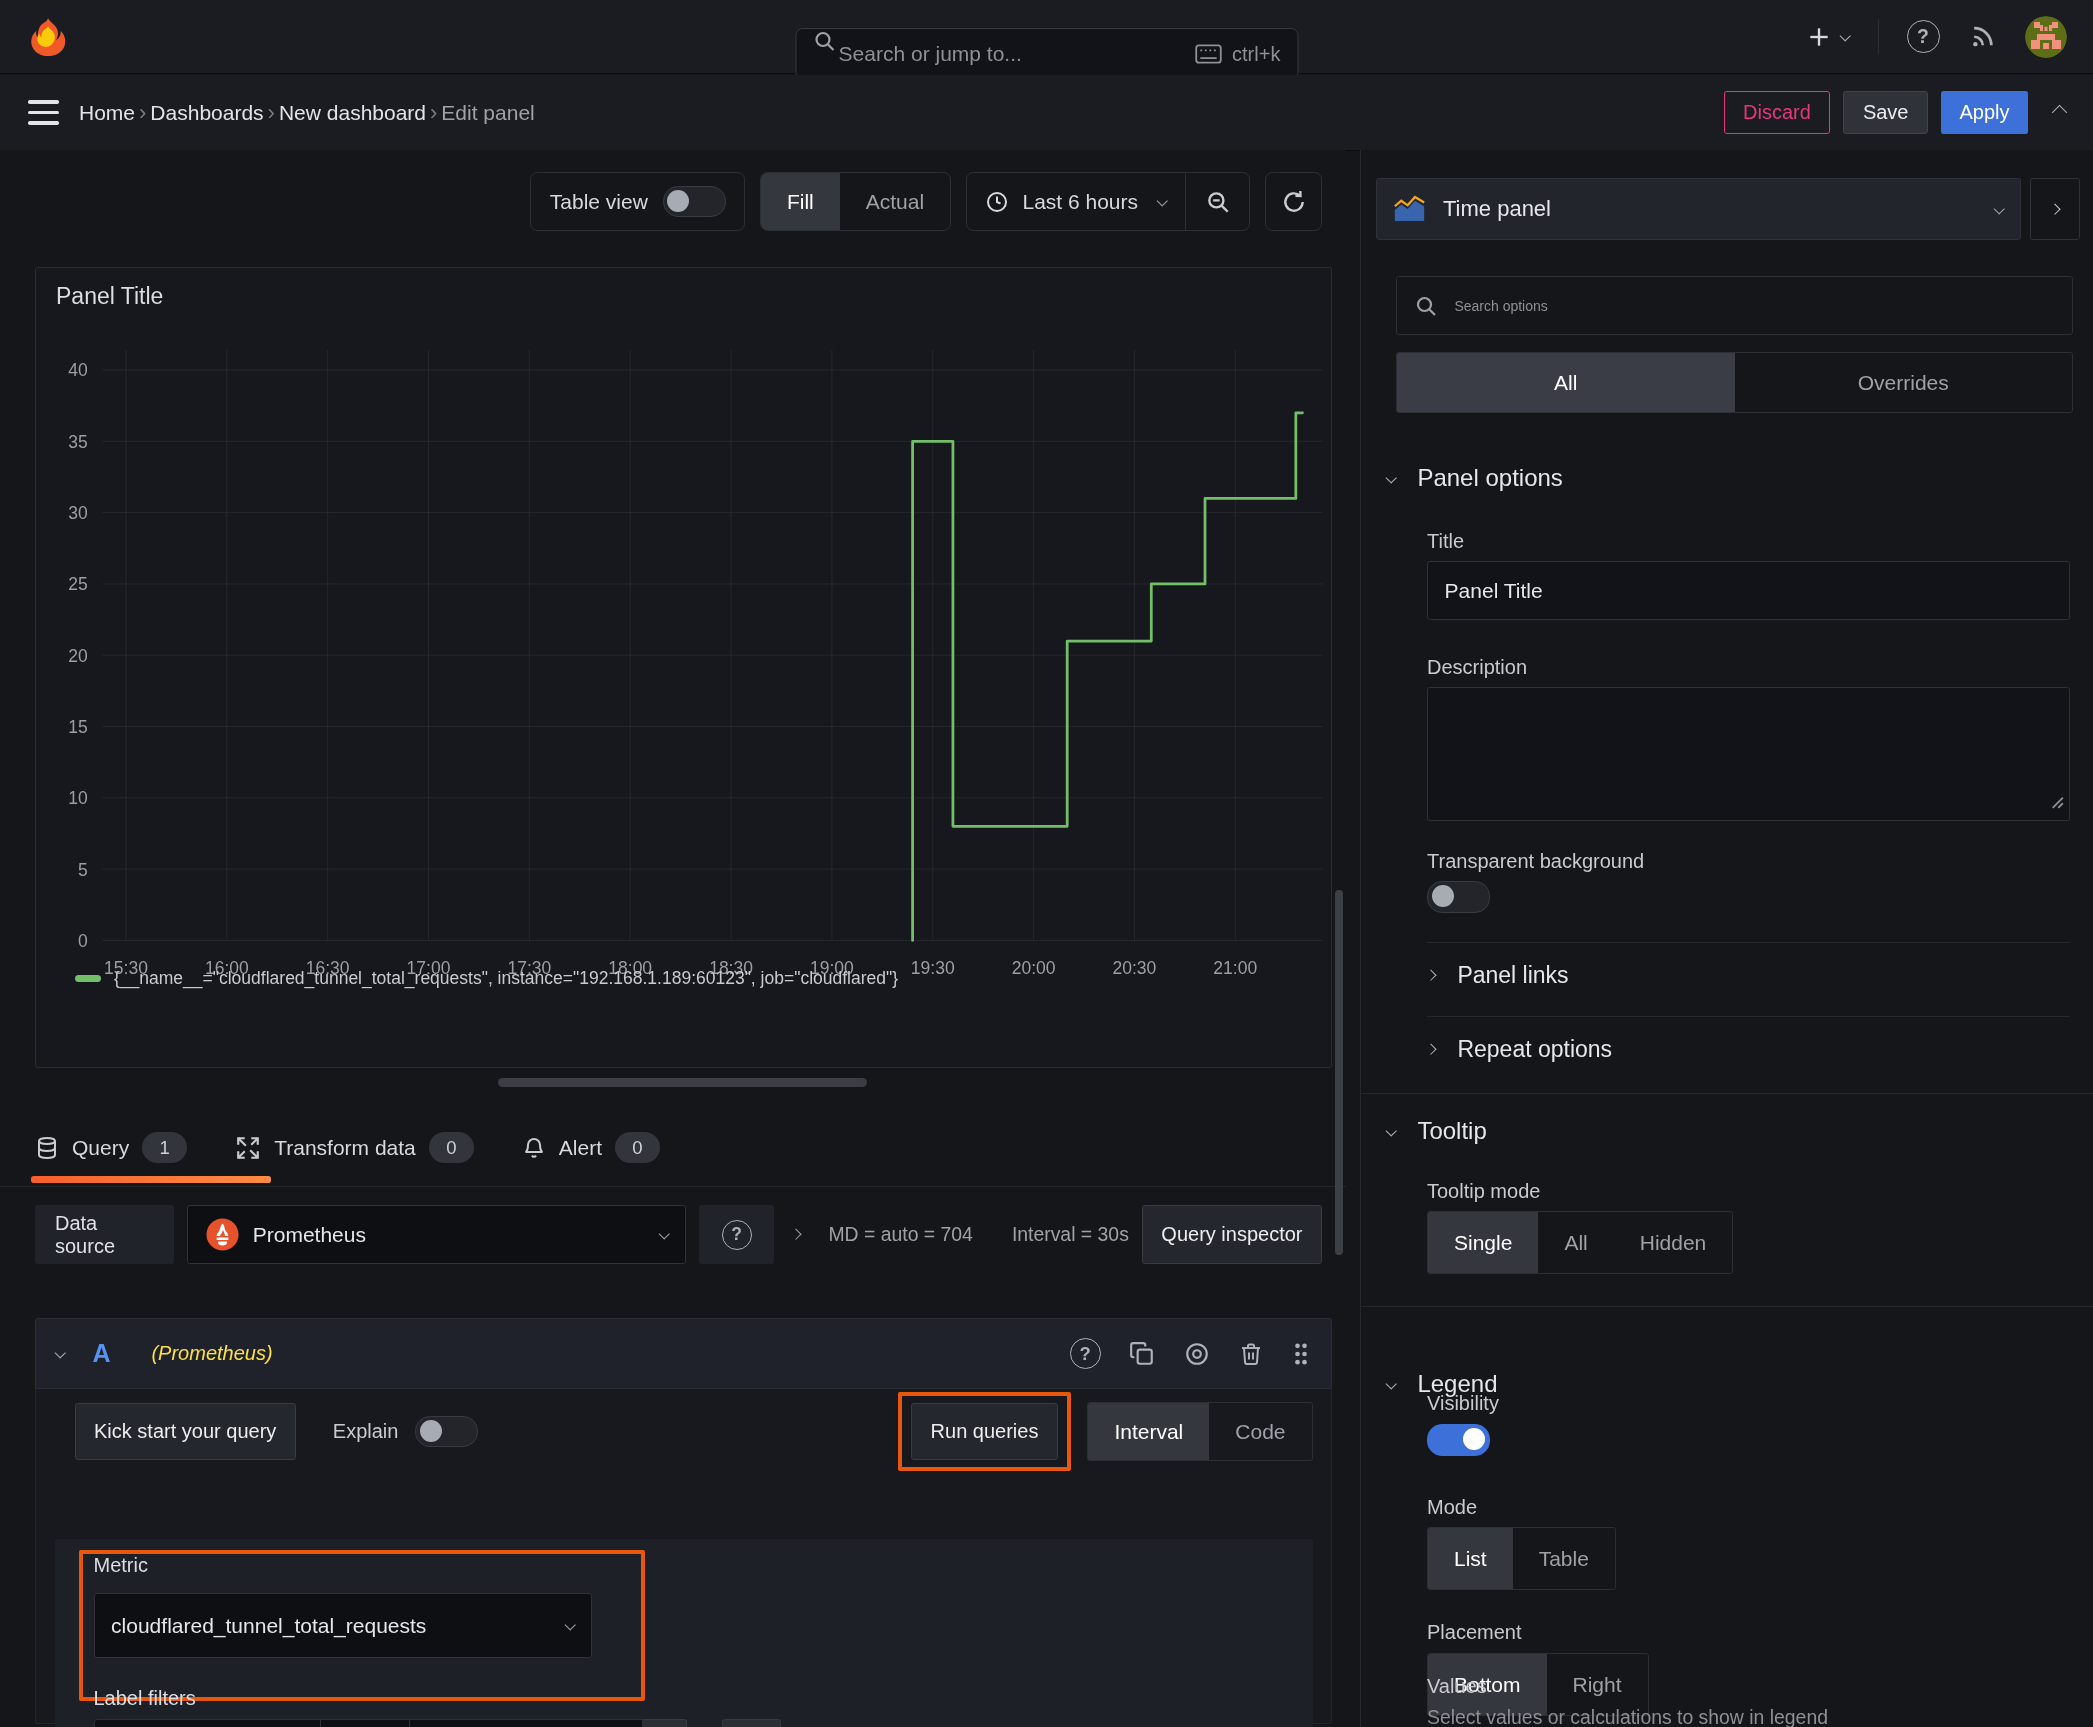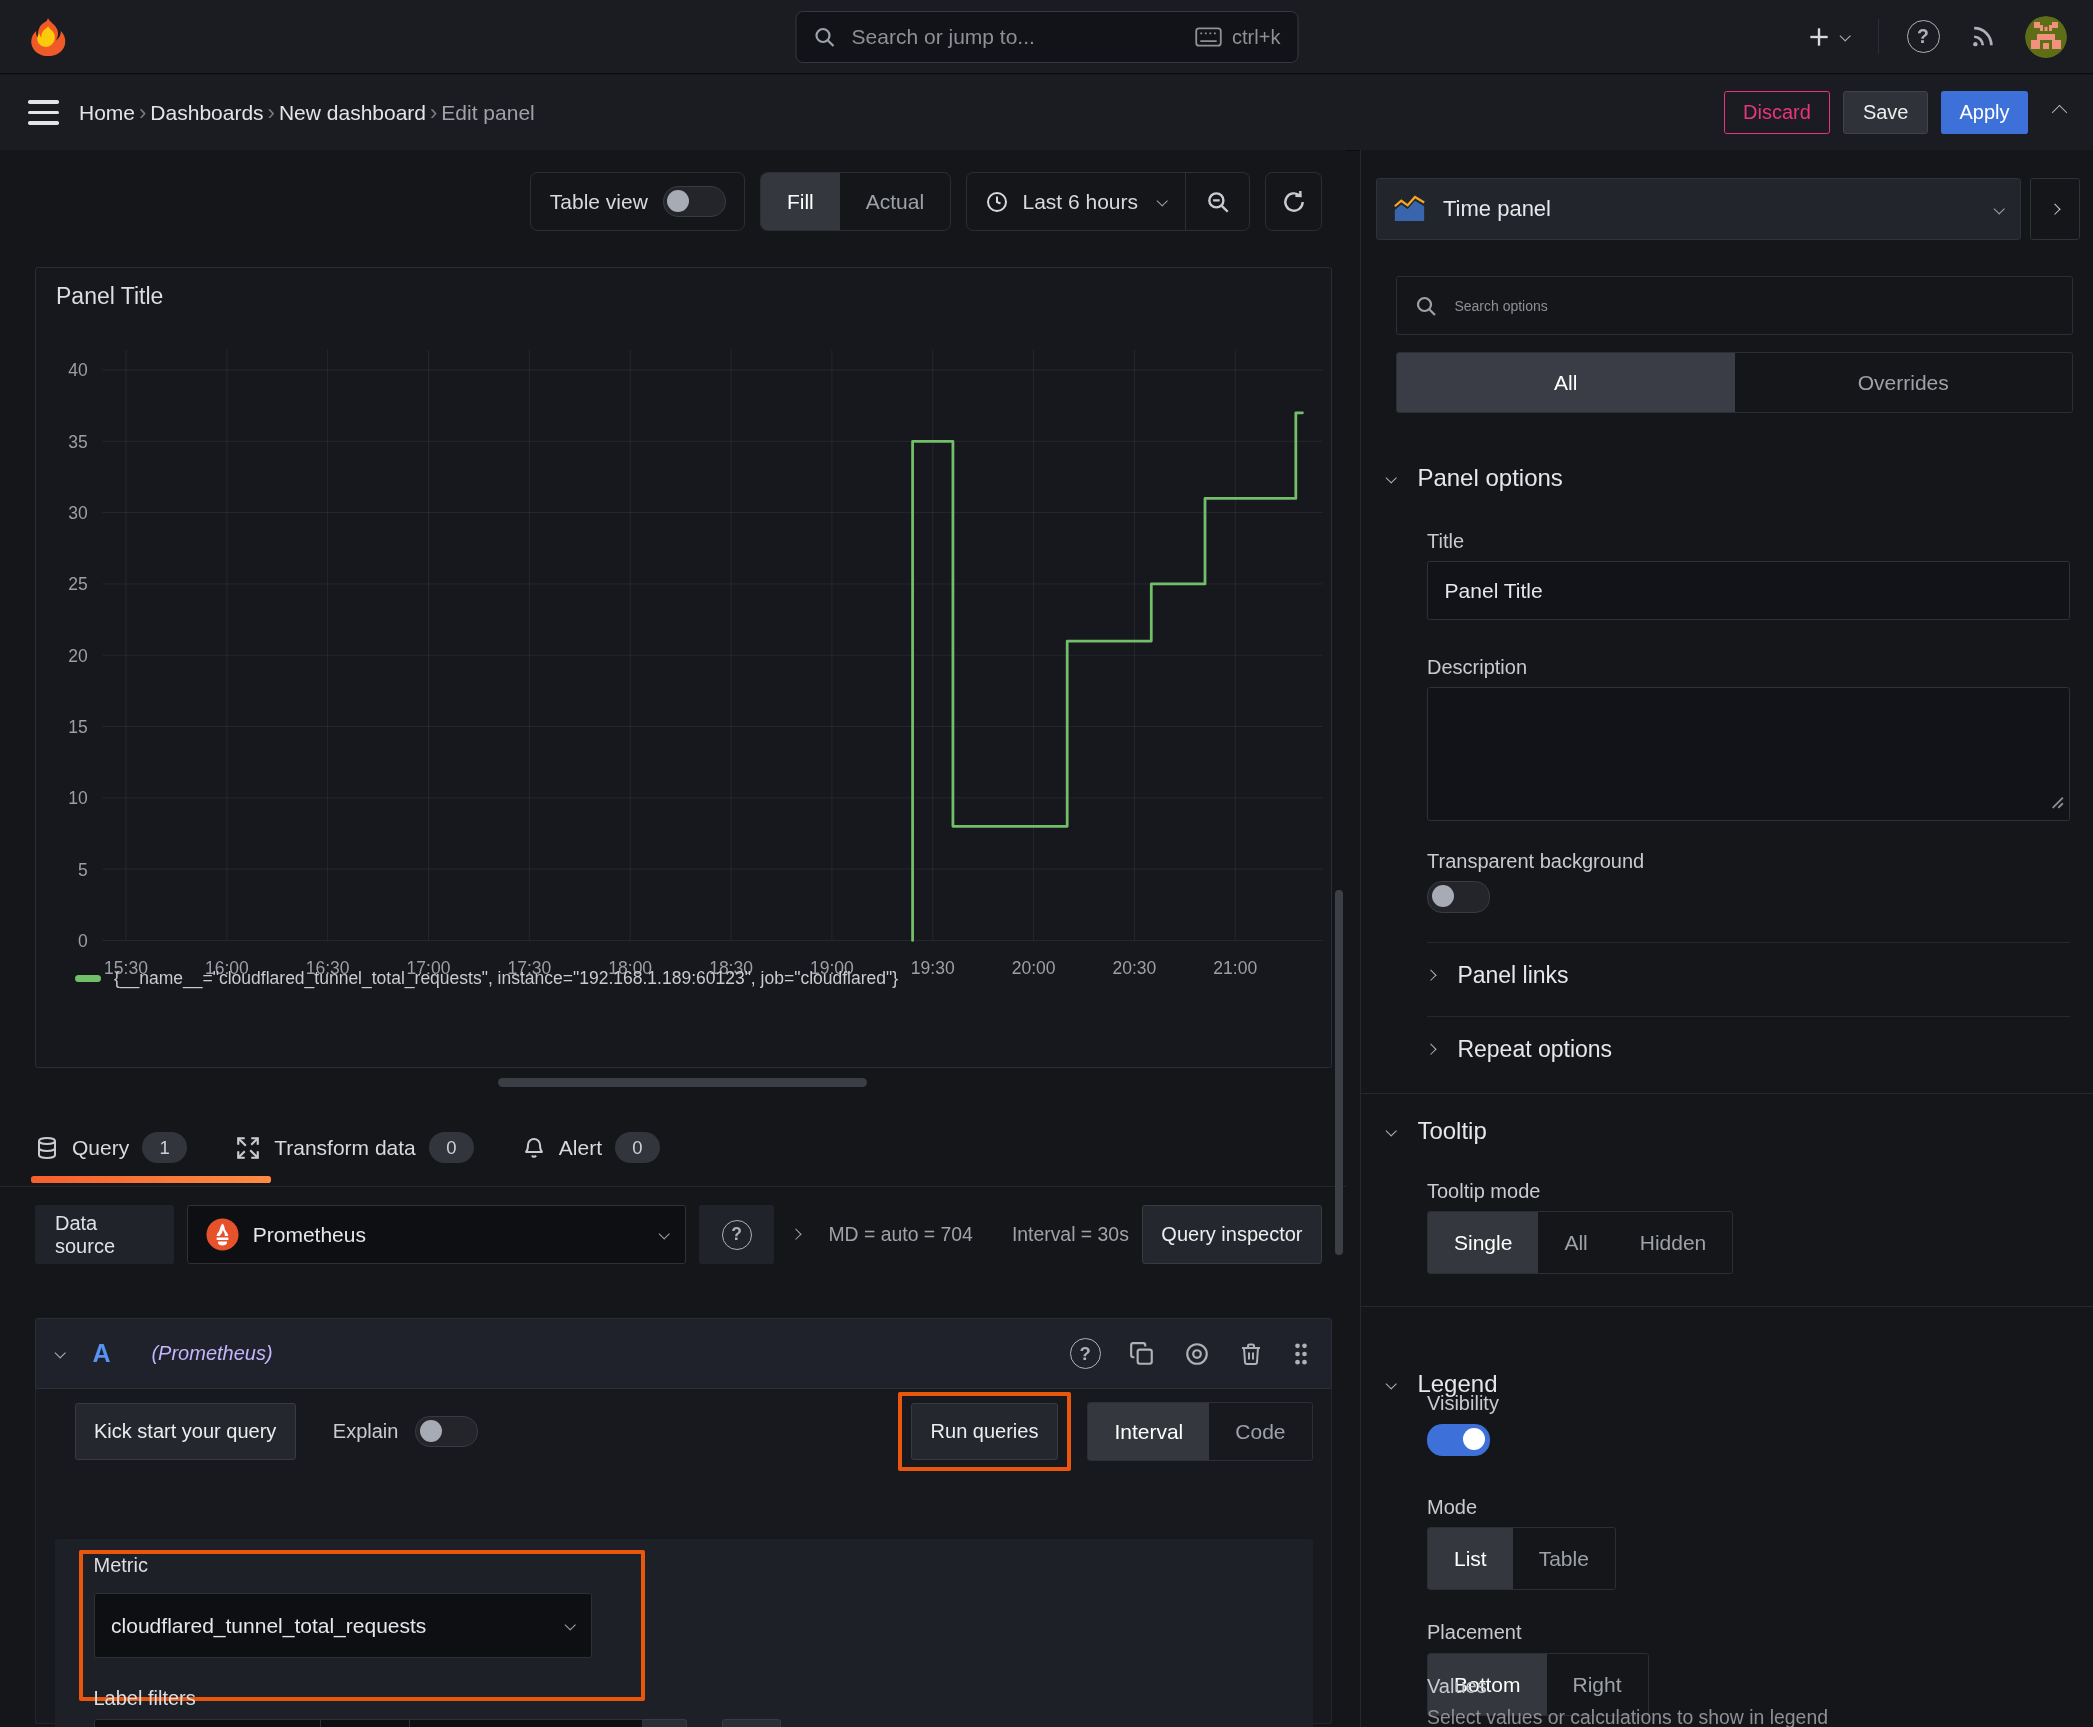--- a/index.html
+++ b/index.html
@@ -9,21 +9,21 @@
     font-family:"Liberation Sans", sans-serif;
     -webkit-font-smoothing:antialiased;
   }
   .chev{display:inline-block;width:10px;height:10px;border-right:1.8px solid currentColor;border-bottom:1.8px solid currentColor;transform:rotate(45deg);flex:none}
   .chev.sm{width:7.4px;height:7.4px}
   .chev.r{transform:rotate(-45deg)}
   .chev.u{transform:rotate(-135deg)}
   svg.ic{display:block;flex:none}
   
   .topbar{position:absolute;left:0;top:0;width:100%;height:74px;background:#1a1c21;border-bottom:0.9px solid #0b0c0e;display:flex;align-items:center;padding:0 26px;box-sizing:border-box}
-  .searchbox{position:absolute;left:50%;top:11px;transform:translateX(-50%);width:503px;height:52px;background:#111318;border:0.9px solid #35383f;border-radius:7.4px;display:flex;align-items:center;padding:0 16.6px;box-sizing:border-box;gap:13px}
+  .searchbox{position:absolute;left:50%;top:28px;transform:translateX(-50%);width:503px;height:52px;background:#111318;border:0.9px solid #35383f;border-radius:7.4px;display:flex;padding:0 16.6px;box-sizing:border-box;}
   .searchbox input{flex:1;background:transparent;border:none;outline:none;color:#c7c9ce;font-size:21px;font-family:inherit}
   .searchbox input::placeholder{color:#8e9096}
   .shortcut{display:flex;align-items:center;gap:9.2px;color:#8e9096;font-size:20px}
   .top-right{margin-left:auto;display:flex;align-items:center;gap:28px;color:#aeb1b7}
   .vdiv{width:0.9px;height:35px;background:#2c2e35}
   .circle-q{width:31px;height:31px;border:1.8px solid #aeb1b7;border-radius:50%;display:flex;align-items:center;justify-content:center;font-size:19.4px;font-weight:bold;color:#aeb1b7}
   .avatar{width:42px;height:42px;border-radius:50%;overflow:hidden}
   
   .crumbbar{position:absolute;left:0;top:75px;width:100%;height:76px;background:#1a1c21;border-bottom:0.9px solid #0b0c0e;display:flex;align-items:center;padding:0 28px;box-sizing:border-box;gap:20px}
   .burger{width:31px;display:flex;flex-direction:column;gap:6.5px;cursor:pointer}
@@ -72,21 +72,21 @@
   .ds-label{background:#202329;border-radius:2.8px;display:flex;align-items:center;padding:0 20px;font-size:20px;color:#e0e1e5}
   .select{background:#0d0f13;border:0.9px solid #2f3137;border-radius:2.8px;display:flex;align-items:center;gap:13px;padding:0 16.6px;font-size:21px;color:#e6e7ea;cursor:pointer;box-sizing:border-box}
   .select .chev{color:#9ea2a8;margin-left:auto}
   .ds-help{background:#202329;border-radius:2.8px;width:81px;display:flex;align-items:center;justify-content:center;cursor:pointer}
   .ds-stats{display:flex;align-items:center;gap:39px;font-size:19.4px;color:#9ea2a8;margin-left:9.2px;white-space:nowrap}
   .btn.inspector{margin-left:auto;background:#24272e;border:0.9px solid #383b42;color:#eceded;height:auto}
   
   .qcard{position:absolute;left:35px;top:1168px;width:1297px;height:406px;box-sizing:border-box}
   .qheader{height:71px;background:#1f222a;border:0.9px solid #2b2e34;border-radius:2.8px 2.8px 0 0;display:flex;align-items:center;padding:0 20px;box-sizing:border-box;gap:28px}
   .refid{color:#5794f2;font-size:25px;font-weight:bold}
-  .ds-hint{font-style:italic;color:#c4b5fd;font-size:20px;margin-left:13px}
+  .ds-hint{font-style:italic;color:#fde047;font-size:20px;margin-left:13px}
   .qheader-icons{margin-left:auto;display:flex;align-items:center;gap:28px;color:#aeb1b7}
   .qbody{height:335px;background:#17191f;border:0.9px solid #24262c;border-top:none;border-radius:0 0 2.8px 2.8px;box-sizing:border-box;padding:13px 18.5px 0 18.5px;position:relative}
   .kickrow{display:flex;align-items:center;height:59px;padding-left:20px}
   .btn.gray{background:#24272e;border:0.9px solid #383b42;color:#eceded;height:57px}
   .explain{display:flex;align-items:center;gap:16.6px;margin-left:37px;font-size:20px;color:#c9cbd0}
   .run-wrap{margin-left:auto;position:relative}
   .ann{position:absolute;border:4.6px solid #e8570c;border-radius:1.8px;pointer-events:none}
   .run-ann{left:-13px;top:-11px;right:-13px;bottom:-11px}
   .bc-seg{margin-left:29.5px}
   

